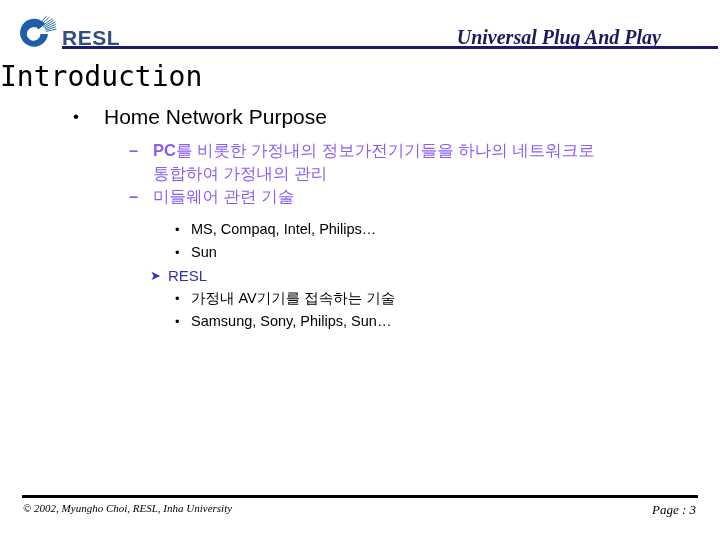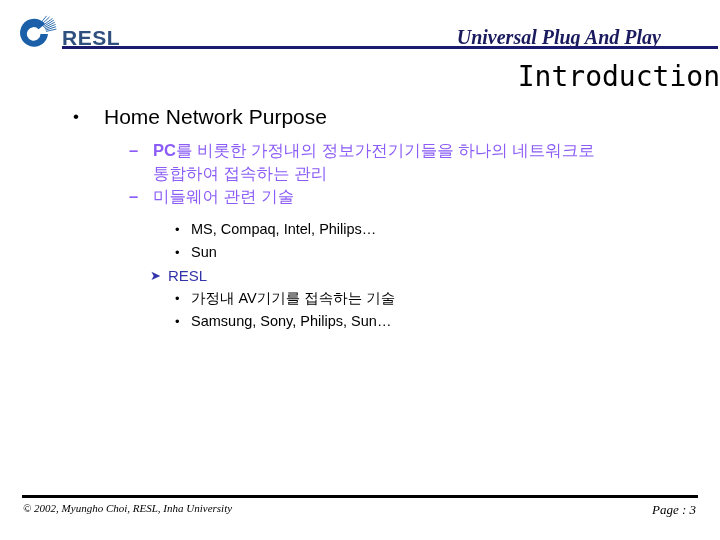--- a/index.html
+++ b/index.html
@@ -72,21 +72,21 @@
     height: 3px;
     background: #1a1a6e;
   }
 
   
   .slide-title {
     position: absolute;
     left: 0;
     top: 60px;
     width: 720px;
-    text-align: right;
+    text-align: left;
     font-family: "DejaVu Sans Mono", monospace;
     font-size: 28px;
     font-weight: 400;
     color: #000000;
     letter-spacing: 0px;
   }
 
   
   .body {
     position: absolute;
@@ -227,21 +227,21 @@
   <div class="body">
 
     <div class="lvl1">
       <span class="marker">•</span><span>Home Network Purpose</span>
     </div>
 
     <div style="height:9px"></div>
 
     <div class="lvl2">
       <span class="marker">–</span><b>PC</b><span>를 비롯한 가정내의 정보가전기기들을 하나의 네트워크로</span>
-      <div><span class="cont">통합하여 접속하는 관리</span></div>
+      <div><span class="cont">통합하여 가정내의 관리</span></div>
     </div>
 
     <div class="lvl2">
       <span class="marker">–</span><span>미들웨어 관련 기술</span>
     </div>
 
     <div style="height:10px"></div>
 
     <div class="lvl4">
       <span class="marker">•</span><span>MS, Compaq, Intel, Philips…</span>

